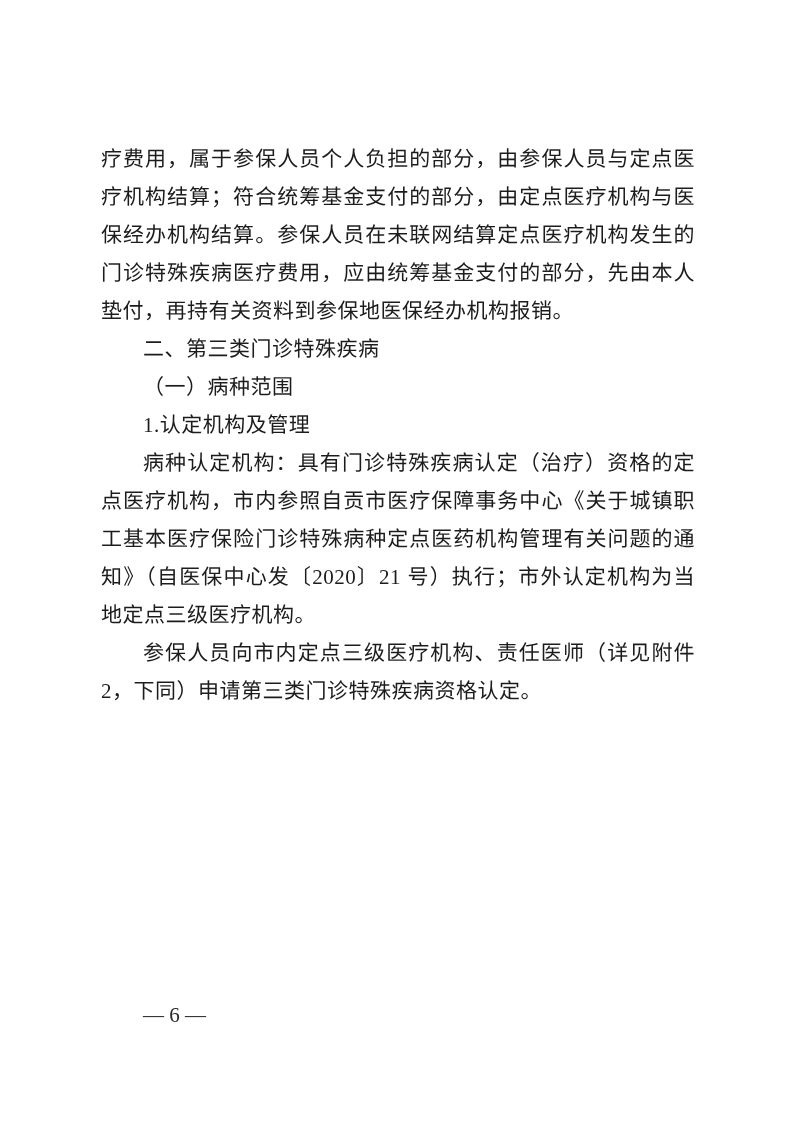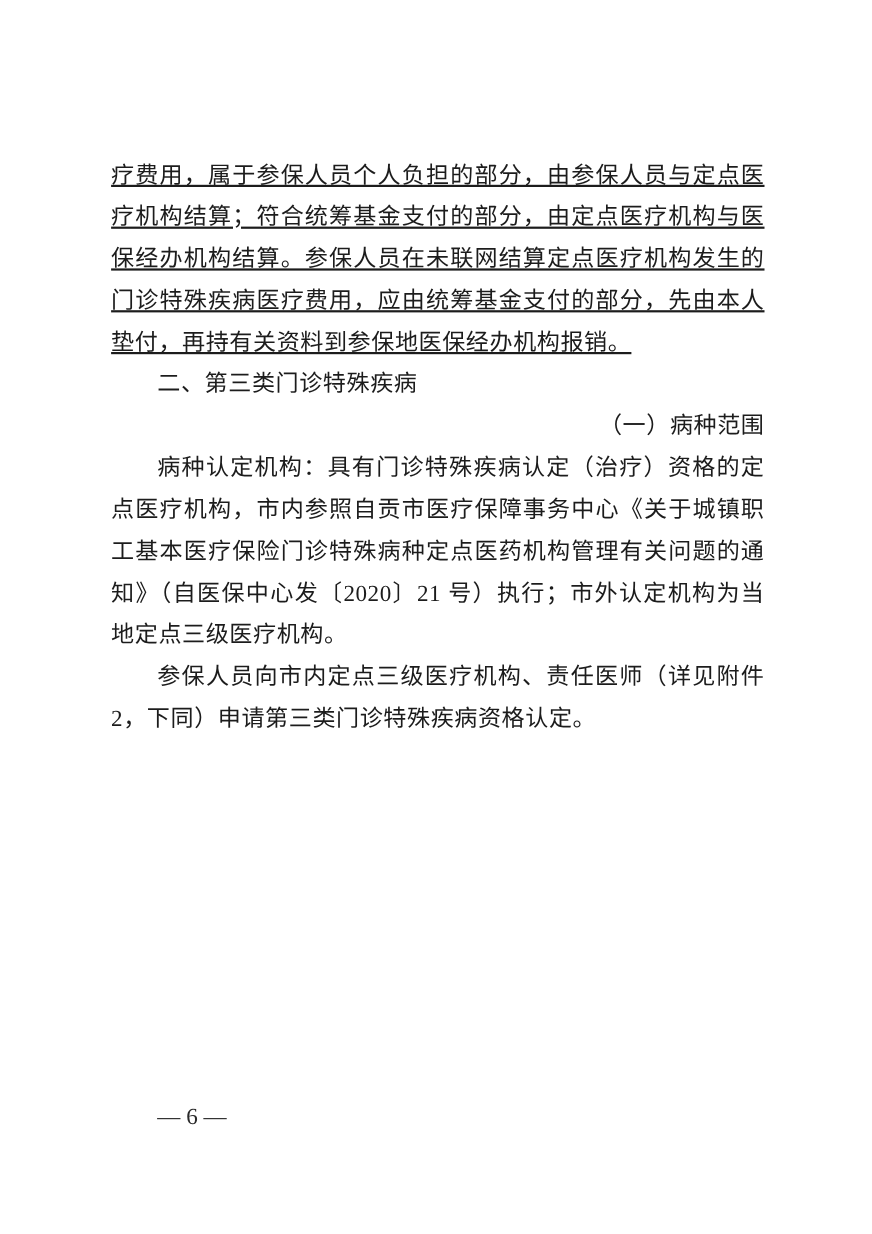--- a/index.html
+++ b/index.html
@@ -28,49 +28,48 @@
     line-height: 38px;
     letter-spacing: 0.5px;
   }
   .body-par {
     font-family: "Liberation Serif", "DejaVu Serif", serif;
     text-align: justify;
     text-indent: 2em;
   }
   .no-indent {
     text-indent: 0;
-    text-decoration: underline;
   }
   .section-heading {
     font-family: "Liberation Sans", "DejaVu Sans", sans-serif;
     font-weight: 400;
     font-size: 22px;
     text-indent: 2em;
   }
   .sub-heading {
     font-family: "Liberation Serif", "DejaVu Serif", serif;
     font-weight: 400;
     text-indent: 2em;
-    text-align: right;
   }
   .page-footer {
     position: absolute;
     left: 143px;
     top: 996px;
     font-family: "Liberation Serif", "DejaVu Serif", serif;
     font-size: 21px;
     line-height: 38px;
     color: #2a2a2a;
   }
 </style>
 </head>
 <body>
 
 <div class="page">
   <div class="content">
     <p class="body-par no-indent">疗费用，属于参保人员个人负担的部分，由参保人员与定点医疗机构结算；符合统筹基金支付的部分，由定点医疗机构与医保经办机构结算。参保人员在未联网结算定点医疗机构发生的门诊特殊疾病医疗费用，应由统筹基金支付的部分，先由本人垫付，再持有关资料到参保地医保经办机构报销。</p>
     <h2 class="section-heading">二、第三类门诊特殊疾病</h2>
     <p class="sub-heading">（一）病种范围</p>
+    <p class="sub-heading">1.认定机构及管理</p>
     <p class="body-par">病种认定机构：具有门诊特殊疾病认定（治疗）资格的定点医疗机构，市内参照自贡市医疗保障事务中心《关于城镇职工基本医疗保险门诊特殊病种定点医药机构管理有关问题的通知》（自医保中心发〔2020〕21 号）执行；市外认定机构为当地定点三级医疗机构。</p>
     <p class="body-par">参保人员向市内定点三级医疗机构、责任医师（详见附件 2，下同）申请第三类门诊特殊疾病资格认定。</p>
   </div>
   <div class="page-footer">— 6 —</div>
 </div>
 
 </body></html>

